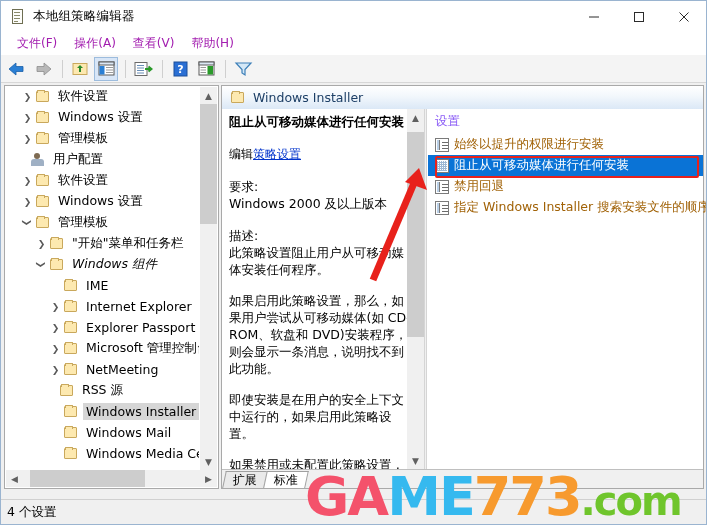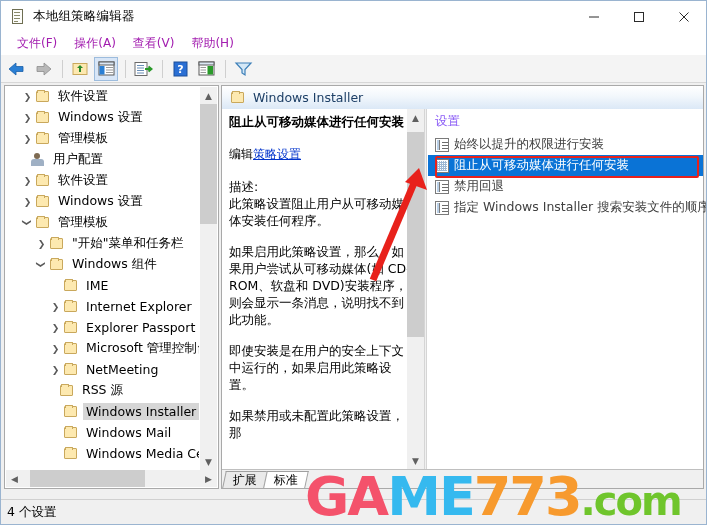--- a/index.html
+++ b/index.html
@@ -183,21 +183,21 @@
   }
 
   
   .listcol {
     position:absolute; left:206px; top:0; right:0; height:100%;
     background:#ffffff; padding-top:2px;
   }
   .list-hdr { font-size:12.5px; color:#8b5cf6; padding:2px 0 4px 7px; }
   .lrow {
     height:21px; display:flex; align-items:center; padding-left:7px;
-    font-size:12.5px; color:#404040; white-space:nowrap;
+    font-size:12.5px; color:#a16207; white-space:nowrap;
   }
   .lrow.sel { background:#0a73d6; color:#ffffff; }
   .policyicon {
     width:14px;height:14px;flex:none;margin-right:5px;position:relative;
     background:#ffffff;border:1px solid #7a7a7a;
   }
   .policyicon .sb{position:absolute;left:1px;top:1px;width:3px;bottom:1px;background:#b9cfe6;border-right:1px solid #7a7a7a;}
   .policyicon .l{position:absolute;left:6px;height:1px;width:6px;background:#6b6b6b;}
   .policyicon.dot { background:#ffffff; }
   .policyicon.dot .grid {
@@ -410,21 +410,21 @@
             </div>
             <span class="tlabel">管理模板</span>
           </div>
           <div class="trow" style="padding-left: 30px;">
             <div class="chev">❯</div>
             <div class="folder">
               <i></i>
             </div>
             <span class="tlabel">"开始"菜单和任务栏</span>
           </div>
-          <div class="trow" style="padding-left: 30px;">
+          <div class="trow" style="padding-left: 30px; font-style: italic;">
             <div class="chev" style="transform: rotate(90deg);">❯</div>
             <div class="folder">
               <i></i>
             </div>
             <span class="tlabel">Windows 组件</span>
           </div>
           <div class="trow" style="padding-left: 44px;">
             <div class="chev"></div>
             <div class="folder">
               <i></i>
@@ -515,20 +515,24 @@
 
       <div class="dp-body">
 
         <div class="midcol">
           <div class="mid-title">阻止从可移动媒体进行任何安装</div>
 
           <div class="mid-edit">
             <span>编辑</span><a href="#">策略设置</a>
           </div>
 
+          <div class="mid-block">
+            <span class="lbl">要求:</span>
+            <span class="lbl">Windows 2000 及以上版本</span>
+          </div>
 
           <div class="mid-block">
             <span class="lbl">描述:</span>
             <span class="lbl">此策略设置阻止用户从可移动媒体安装任何程序。</span>
           </div>
 
           <div class="mid-para">如果启用此策略设置，那么，如果用户尝试从可移动媒体(如 CD-ROM、软盘和 DVD)安装程序，则会显示一条消息，说明找不到此功能。</div>
           <div class="mid-para">即使安装是在用户的安全上下文中运行的，如果启用此策略设置。</div>
           <div class="mid-para">如果禁用或未配置此策略设置，那</div>
         </div>

